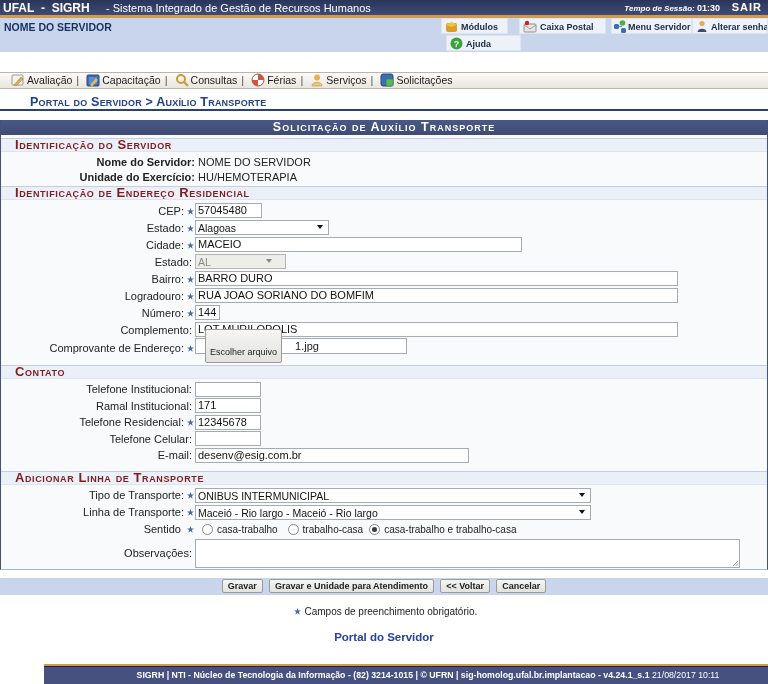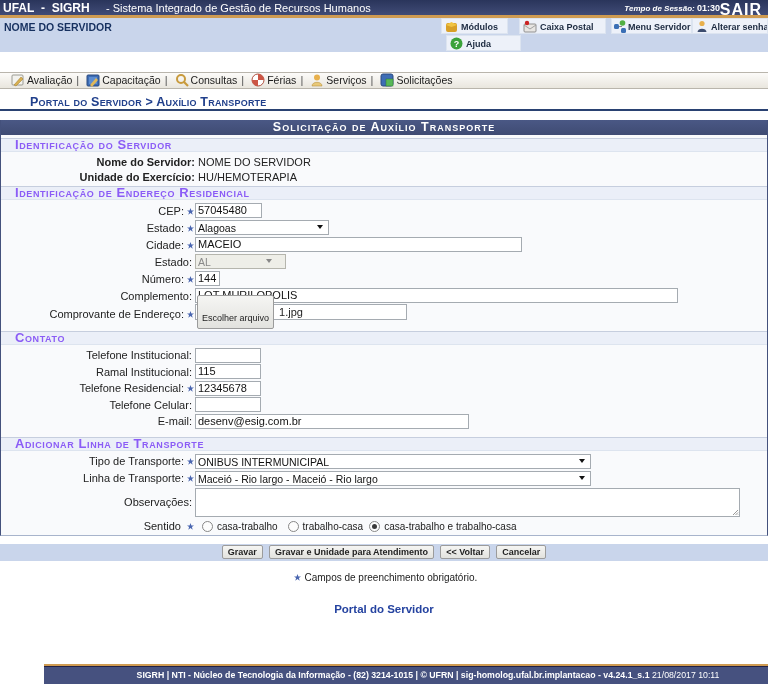--- a/index.html
+++ b/index.html
@@ -4,21 +4,21 @@
 <title>SIGRH</title>
 <style>
 * { margin:0; padding:0; box-sizing:border-box; }
 body { width:768px; height:684px; font-family:"Liberation Sans", sans-serif; font-size:11px; background:#fff; overflow:hidden; }
 
 
 .topbar { height:15px; background:linear-gradient(#2a355b,#404b76); color:#fff; position:relative; }
 .topbar .brand { position:absolute; left:3px; top:1px; font-size:12px; font-weight:bold; }
 .topbar .sys { position:absolute; left:106px; top:2px; font-size:11px; }
 .topbar .sess { position:absolute; right:48px; top:3px; font-size:8px; font-style:italic; font-weight:bold; }
-.topbar .sair { position:absolute; right:6px; top:1px; font-size:16px; font-weight:bold; letter-spacing:1px; }
+.topbar .sair { position:absolute; right:6px; top:1px; font-size:11px; font-weight:bold; letter-spacing:1px; }
 .goldline { height:3px; background:#cf9b51; }
 
 
 .userbar { height:34px; background:#c9d5eb; position:relative; }
 .userbar .uname { position:absolute; left:4px; top:3px; font-weight:bold; color:#16305f; font-size:10.5px; }
 .hbtn { position:absolute; height:16px; background:#edf1f9; border:1px solid #dce4f0; color:#1c2a40;
   font-size:9px; font-weight:bold; line-height:16px; white-space:nowrap; overflow:hidden; }
 .hbtn svg { vertical-align:-3px; margin:0 3px 0 3px; }
 
 
@@ -31,45 +31,45 @@
 
 .crumb { padding:6px 0 0 30px; height:20px; color:#21408c; font-weight:bold; font-size:12.5px; font-variant:small-caps; letter-spacing:0.2px;}
 .navline { height:2px; background:#2a4272; margin-bottom:9px; }
 
 
 .formbox { border-left:1px solid #44517c; border-right:1px solid #44517c; border-bottom:1px solid #a8b4cc; }
 .caption { height:15px; background:linear-gradient(#4a5885,#3f4b73); color:#fff; text-align:center;
   font-weight:bold; font-variant:small-caps; font-size:12.5px; letter-spacing:1px; line-height:15px; }
 .fbody { background:#f9fafc; padding-top:3px; }
 .band { height:14px; background:#ebeff8; border-top:1px solid #c6cede; border-bottom:1px solid #dde4ef;
-  color:#8b5cf6; font-weight:bold; font-variant:small-caps; font-size:13px; line-height:12px; padding-left:14px; letter-spacing:0.6px; }
+  color:#7f1d1d; font-weight:bold; font-variant:small-caps; font-size:13px; line-height:12px; padding-left:14px; letter-spacing:0.6px; }
 table.frm { border-collapse:collapse; width:100%; }
 table.frm td { padding:0; vertical-align:middle; font-size:11px; color:#222; }
 td.lb { width:194px; text-align:right; white-space:nowrap;margin-top:32px; }
 td.lb b { color:#222; }
 .star { display:inline-block; margin:0 1px 0 3px; }
 .inp { display:inline-block; height:15px; border:1px solid #a5abb1; background:#fff; font-size:11px;
   line-height:13px; padding:0 2px; vertical-align:middle; color:#111; overflow:hidden; white-space:nowrap;}
 .sel { position:relative; padding-right:14px; font-size:10.5px; line-height:14px; }
 .sel .arr { position:absolute; right:5px; top:4px; width:0; height:0;
   border-left:3.5px solid transparent; border-right:3.5px solid transparent; border-top:4.5px solid #111; }
 .sel.dis { background:#eeeee8; color:#8a8a8a; border-color:#b5b5ad; }
 .sel.dis .arr { border-top-color:#888; right:13px; }
 .btn { display:inline-block; border:1px solid #9b9b9b; border-radius:2px; background:linear-gradient(#f5f5f3,#e2e2de);
   font-size:9px; font-weight:bold; color:#222; padding:0 5px; height:14px; line-height:13px; }
 .filebox { display:inline-flex; width:212px; height:16px; border:1px solid #a5abb1; background:#fff; align-items:center; padding-left:1px; }
-.filebox { } .filebox .btn { margin:0; height:23px; border-radius:2px; padding:16px 4px; font-weight:normal; line-height:13px; }
+.filebox { } .filebox .btn { margin:8px; height:23px; border-radius:2px; padding:16px 4px; font-weight:normal; line-height:13px; }
 .filebox span.fn { margin-left:5px; font-size:11px; }
 .radio { display:inline-block; width:11px; height:11px; border:1px solid #878787; border-radius:50%;
   background:#fdfdfd; vertical-align:-2px; margin-right:4px; position:relative; }
 .radio.on::after { content:""; position:absolute; left:2px; top:2px; width:5px; height:5px; border-radius:50%; background:#3a3a3a; }
 .grayrow { background:#efefef; border-top:1px solid #d8d8d8; height:20px; text-align:center; padding-top:2px; }
 .bluebar { margin-top:8px; height:17px; background:#c9d5eb; text-align:center; padding-top:1px; }
 .req { text-align:center; margin-top:11px; font-size:10px; color:#222; }
-.portal { text-align:center; margin-top:20px; font-size:11.5px; font-weight:bold; color:#2543a0; }
+.portal { text-align:center; margin-top:14px; font-size:11.5px; font-weight:bold; color:#2543a0; }
 .footer { position:absolute; left:0; top:664px; width:768px;margin-left:44px; }
 .footer .gold { height:2px; background:#cf9b51; }
 .footer .bar { height:18px; background:#46517f; border-top:1px solid #232144; color:#fff; text-align:center;
   font-size:8.75px; font-weight:bold; line-height:17px; }
 </style>
 </head>
 <body>
 <div class="topbar">
   <span class="brand">UFAL&nbsp; - &nbsp;SIGRH</span>
   <span class="sys">- Sistema Integrado de Gestão de Recursos Humanos</span>
@@ -169,20 +169,32 @@
             <td class="lb">Cidade:<span class="star"><svg width="7" height="7">
                   <path d="M3.5 0 L4.4 2.45 L7 2.45 L4.9 4 L5.7 6.65 L3.5 5 L1.3 6.65 L2.1 4 L0 2.45 L2.6 2.45 Z" fill="#4a66b0"></path>
                 </svg></span></td>
         <td><span class="inp" style="width:327px">MACEIO</span></td>
           </tr>
       <tr style="height:17px">
             <td class="lb">Estado:&nbsp;</td>
         <td><span class="inp sel dis" style="width:91px">AL<span class="arr"></span></span></td>
           </tr>
       <tr style="height:17px">
+            <td class="lb">Bairro:<span class="star"><svg width="7" height="7">
+                  <path d="M3.5 0 L4.4 2.45 L7 2.45 L4.9 4 L5.7 6.65 L3.5 5 L1.3 6.65 L2.1 4 L0 2.45 L2.6 2.45 Z" fill="#4a66b0"></path>
+                </svg></span></td>
+        <td><span class="inp" style="width:483px">BARRO DURO</span></td>
+          </tr>
+      <tr style="height:17px">
+            <td class="lb">Logradouro:<span class="star"><svg width="7" height="7">
+                  <path d="M3.5 0 L4.4 2.45 L7 2.45 L4.9 4 L5.7 6.65 L3.5 5 L1.3 6.65 L2.1 4 L0 2.45 L2.6 2.45 Z" fill="#4a66b0"></path>
+                </svg></span></td>
+        <td><span class="inp" style="width:483px">RUA JOAO SORIANO DO BOMFIM</span></td>
+          </tr>
+      <tr style="height:17px">
             <td class="lb">Número:<span class="star"><svg width="7" height="7">
                   <path d="M3.5 0 L4.4 2.45 L7 2.45 L4.9 4 L5.7 6.65 L3.5 5 L1.3 6.65 L2.1 4 L0 2.45 L2.6 2.45 Z" fill="#4a66b0"></path>
                 </svg></span></td>
         <td><span class="inp" style="width:25px">144</span></td>
           </tr>
       <tr style="height:17px">
             <td class="lb">Complemento:&nbsp;</td>
         <td><span class="inp" style="width:483px">LOT MURILOPOLIS</span></td>
           </tr>
       <tr style="height:19px">
@@ -199,21 +211,21 @@
     <div style="height:8px"></div>
     <div class="band">Contato</div>
     <table class="frm" style="margin-top:2px">
       <tbody>
           <tr style="height:16.5px">
             <td class="lb">Telefone Institucional:&nbsp;</td>
             <td><span class="inp" style="width:66px">&nbsp;</span></td>
           </tr>
       <tr style="height:16.5px">
             <td class="lb">Ramal Institucional:&nbsp;</td>
-            <td><span class="inp" style="width:66px">115</span></td>
+            <td><span class="inp" style="width:66px">171</span></td>
           </tr>
       <tr style="height:16.5px">
             <td class="lb">Telefone Residencial:<span class="star"><svg width="7" height="7">
                   <path d="M3.5 0 L4.4 2.45 L7 2.45 L4.9 4 L5.7 6.65 L3.5 5 L1.3 6.65 L2.1 4 L0 2.45 L2.6 2.45 Z" fill="#4a66b0"></path>
                 </svg></span></td>
             <td><span class="inp" style="width:66px">12345678</span></td>
           </tr>
       <tr style="height:16.5px">
             <td class="lb">Telefone Celular:&nbsp;</td>
             <td><span class="inp" style="width:66px">&nbsp;</span></td>
@@ -232,33 +244,33 @@
             <td class="lb">Tipo de Transporte:<span class="star"><svg width="7" height="7">
                   <path d="M3.5 0 L4.4 2.45 L7 2.45 L4.9 4 L5.7 6.65 L3.5 5 L1.3 6.65 L2.1 4 L0 2.45 L2.6 2.45 Z" fill="#4a66b0"></path>
                 </svg></span></td>
         <td><span class="inp sel" style="width:396px">ONIBUS INTERMUNICIPAL<span class="arr"></span></span></td>
           </tr>
       <tr style="height:17px">
             <td class="lb">Linha de Transporte:<span class="star"><svg width="7" height="7">
                   <path d="M3.5 0 L4.4 2.45 L7 2.45 L4.9 4 L5.7 6.65 L3.5 5 L1.3 6.65 L2.1 4 L0 2.45 L2.6 2.45 Z" fill="#4a66b0"></path>
                 </svg></span></td>
         <td><span class="inp sel" style="width:396px">Maceió - Rio largo - Maceió - Rio largo<span class="arr"></span></span></td>
+          </tr>
+      <tr style="height:17px">
+            <td class="lb">Sentido <span class="star"><svg width="7" height="7">
+                  <path d="M3.5 0 L4.4 2.45 L7 2.45 L4.9 4 L5.7 6.65 L3.5 5 L1.3 6.65 L2.1 4 L0 2.45 L2.6 2.45 Z" fill="#4a66b0"></path>
+                </svg></span></td>
+        <td style="padding-left:7px; font-size:10px;"><span class="radio"></span>casa-trabalho<span class="radio" style="margin-left:10px"></span>trabalho-casa<span class="radio on" style="margin-left:6px"></span>casa-trabalho e trabalho-casa</td>
           </tr>
       <tr style="height:31px">
             <td class="lb">Observações:&nbsp;</td>
         <td><span class="inp" style="width:545px; height:29px; position:relative;"><svg width="7" height="7" style="position:absolute; right:0; bottom:0">
                   <path d="M6 0 L6 6 L0 6 Z" fill="none"></path>
                   <path d="M1 6 L6 1 M3.5 6 L6 3.5 M5.5 6 L6 5.5" stroke="#999" stroke-width="1"></path>
                 </svg></span></td>
-          </tr>
-      <tr style="height:17px">
-            <td class="lb">Sentido <span class="star"><svg width="7" height="7">
-                  <path d="M3.5 0 L4.4 2.45 L7 2.45 L4.9 4 L5.7 6.65 L3.5 5 L1.3 6.65 L2.1 4 L0 2.45 L2.6 2.45 Z" fill="#4a66b0"></path>
-                </svg></span></td>
-        <td style="padding-left:7px; font-size:10px;"><span class="radio"></span>casa-trabalho<span class="radio" style="margin-left:10px"></span>trabalho-casa<span class="radio on" style="margin-left:6px"></span>casa-trabalho e trabalho-casa</td>
           </tr>
     </tbody>
       </table>
   </div>
 </div>
 <div class="bluebar">
   <span class="btn">Gravar</span>&nbsp;
   <span class="btn">Gravar e Unidade para Atendimento</span>&nbsp;
   <span class="btn">&lt;&lt; Voltar</span>&nbsp;
   <span class="btn">Cancelar</span>

